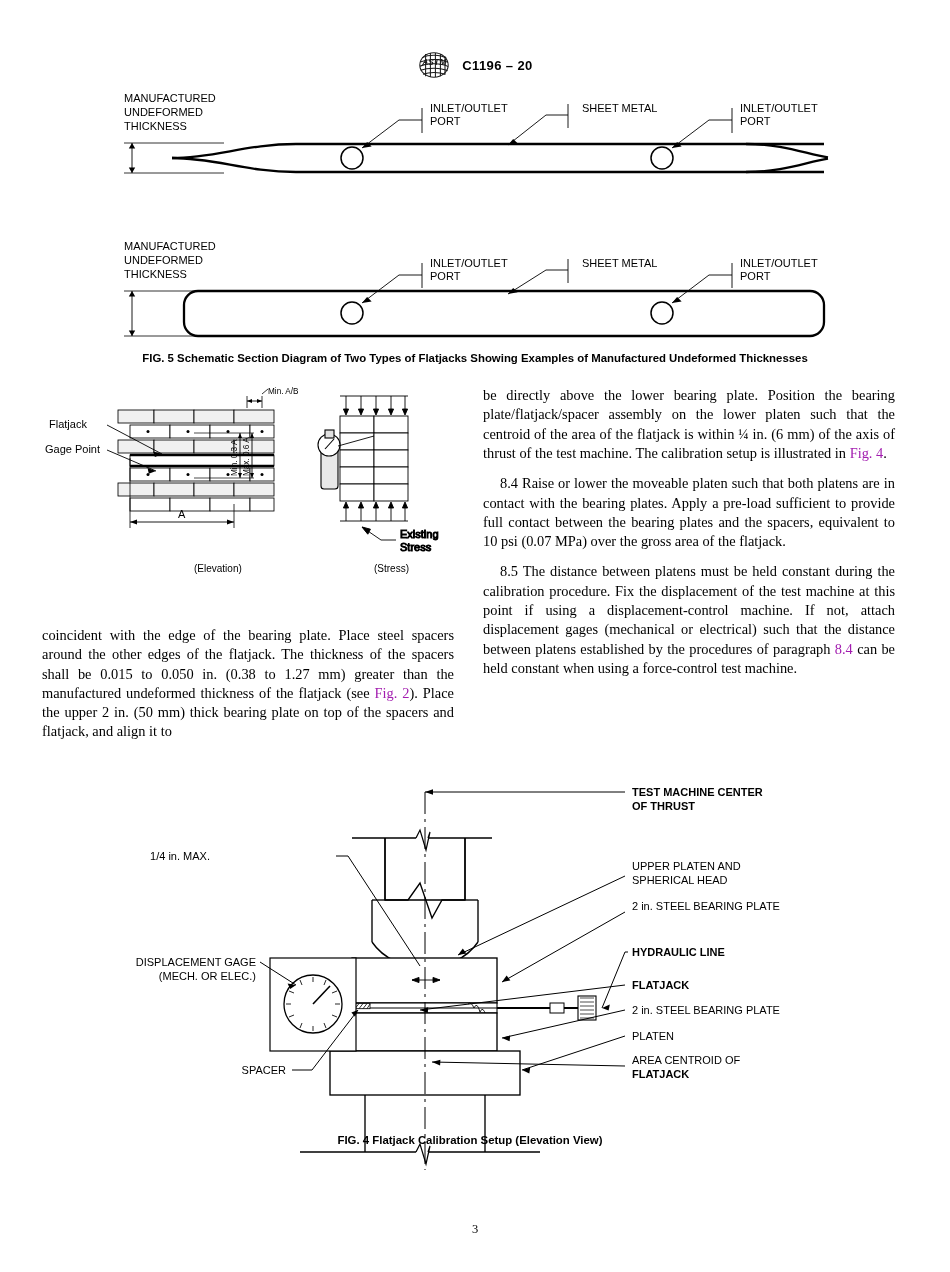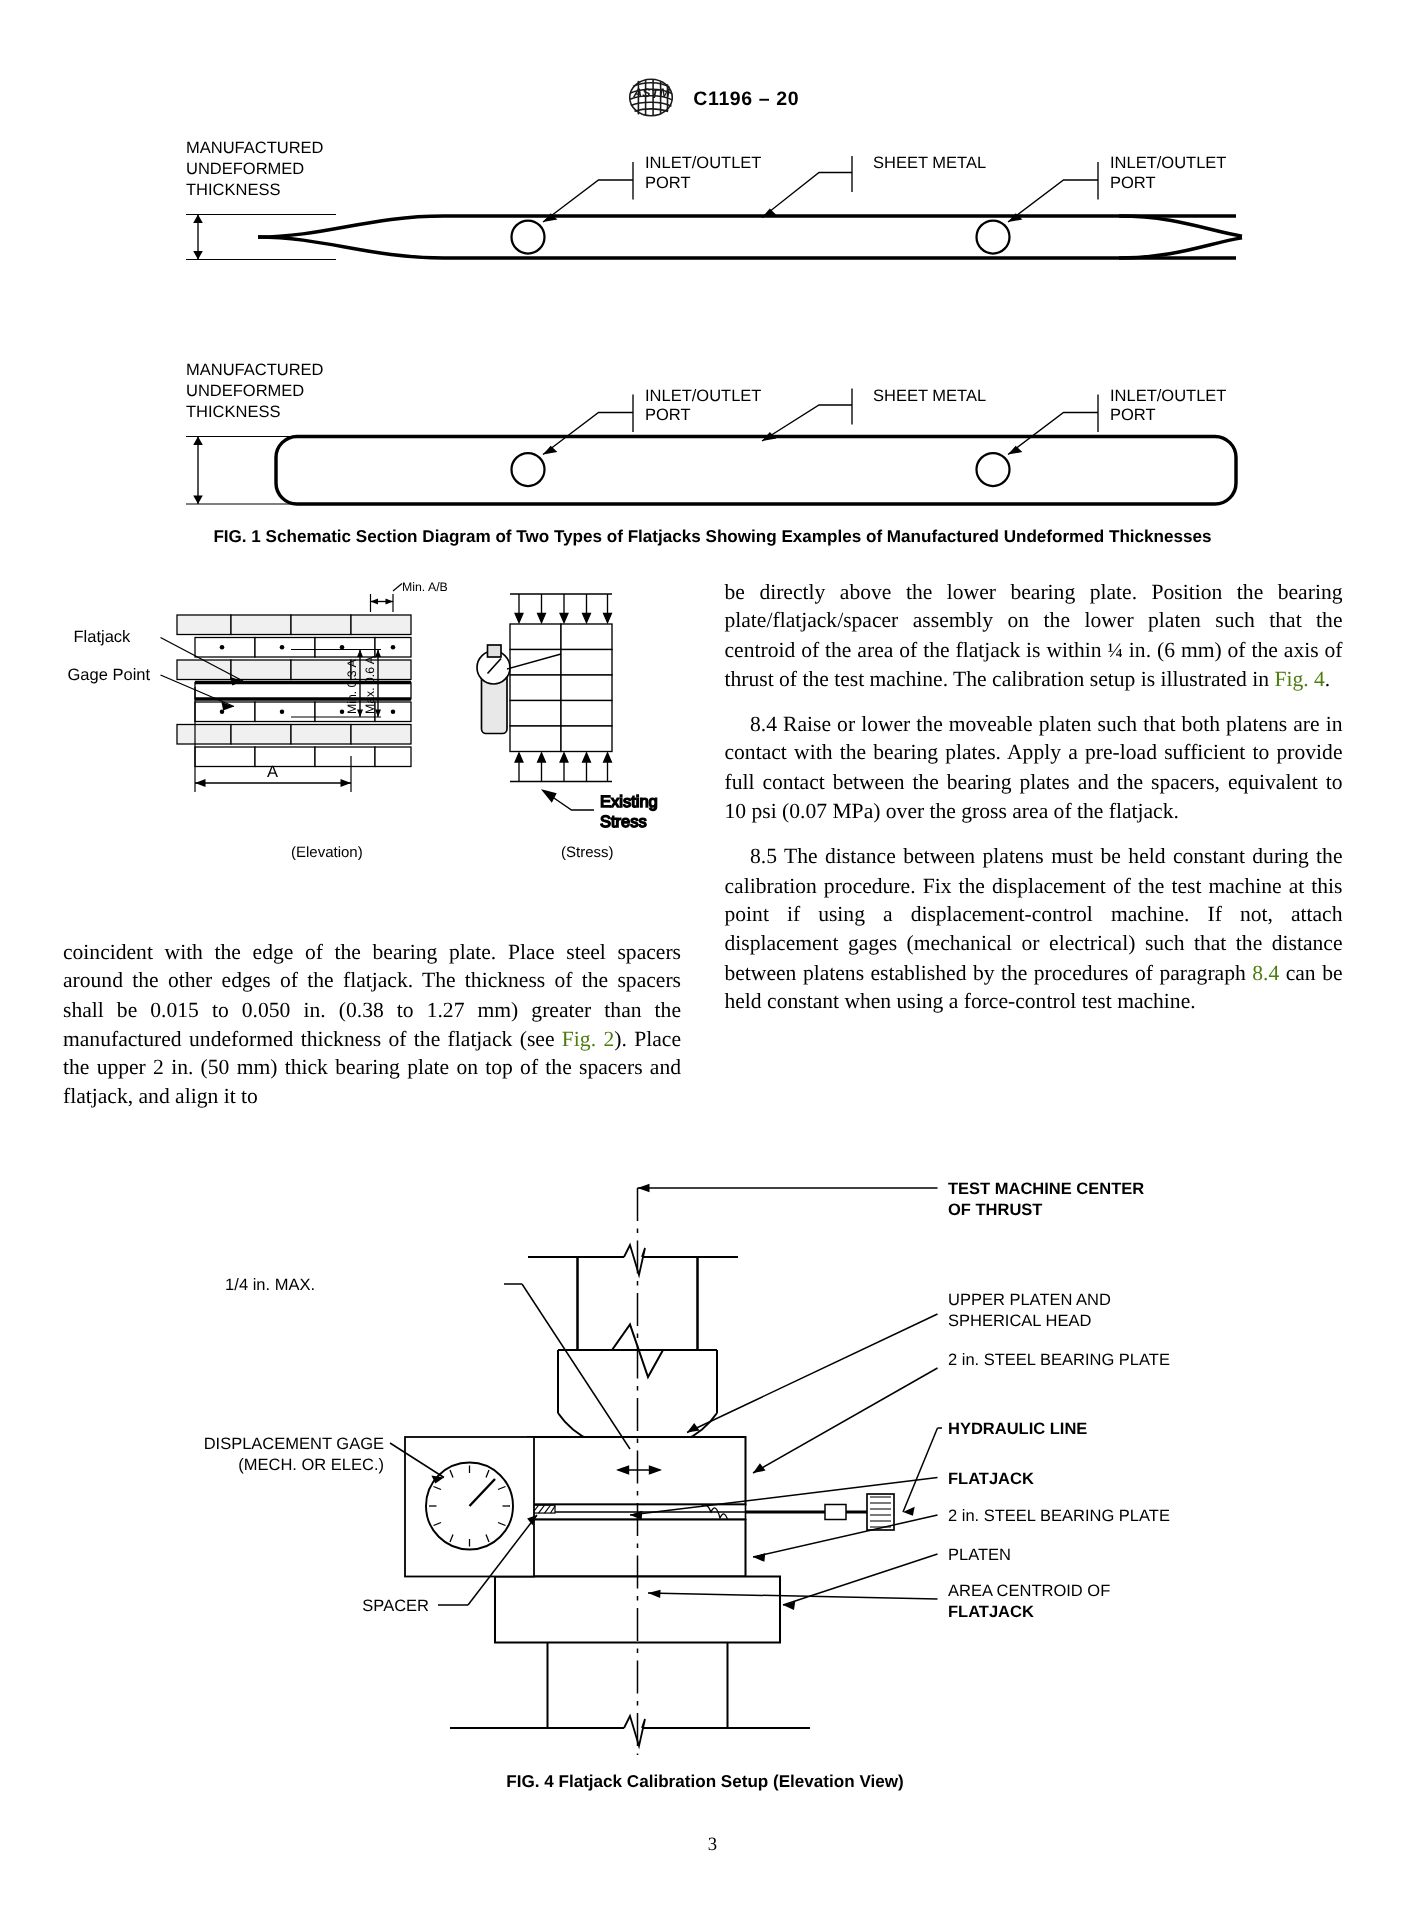--- a/index.html
+++ b/index.html
@@ -39,26 +39,26 @@
   #fig3sub .s{position:absolute;left:330px;}
   #fig3cap{position:absolute;left:20px;top:586px;width:460px;}
 
   
   .col{position:absolute;width:412px;font-size:14.4px;line-height:1.34;
        text-align:justify;}
   #colL{left:42px;top:626px;}
   #colR{left:483px;top:386px;}
   .col p{margin:0 0 11px 0;text-indent:0;}
   .col p.ind{text-indent:17px;}
-  .xref{color:#4d7c0f;}
+  .xref{color:#a21caf;}
   .frac{font-size:.95em;}
 
   
   #fig4{position:absolute;left:120px;top:770px;width:720px;height:360px;text-align:center;}
-  #fig4cap{position:absolute;left:120px;top:1182px;width:700px;}
+  #fig4cap{position:absolute;left:120px;top:1134px;width:700px;}
 
   
   #pagenum{position:absolute;left:0;top:1222px;width:950px;text-align:center;
            font-size:12.5px;}
 </style>
 </head>
 <body>
 
 <div class="page">
 
@@ -160,21 +160,21 @@
         <path d="M566 215 l9.6 -1.6 l-4.5 -4.3 z" fill="#000"></path>
         <text class="lbl" x="634" y="179">INLET/OUTLET</text>
         <text class="lbl" x="634" y="192">PORT</text>
 
         <text class="lbl" x="18" y="162">MANUFACTURED</text>
         <text class="lbl" x="18" y="176">UNDEFORMED</text>
         <text class="lbl" x="18" y="190">THICKNESS</text>
       </g>
     </svg>
   </div>
-  <div id="fig2cap" class="figcap">FIG. 1 Schematic Section Diagram of Two Types of Flatjacks Showing Examples of Manufactured Undeformed Thicknesses</div>
+  <div id="fig2cap" class="figcap">FIG. 5 Schematic Section Diagram of Two Types of Flatjacks Showing Examples of Manufactured Undeformed Thicknesses</div>
 
   <div id="fig3">
     <svg width="412" height="190" viewBox="0 0 412 190">
       <defs>
         <g id="brickrow"></g>
       </defs>
 
       <g stroke="#000" fill="none">
 
         <g stroke-width="0.85">

